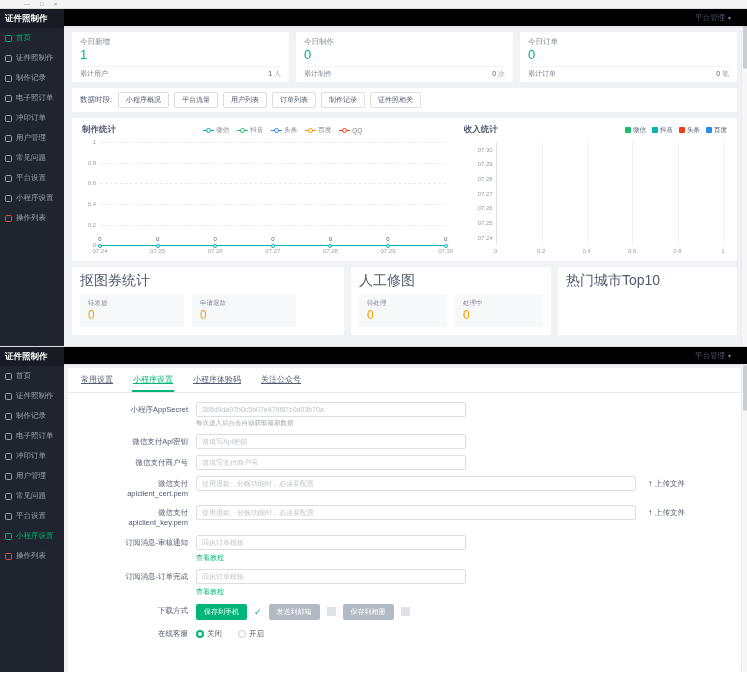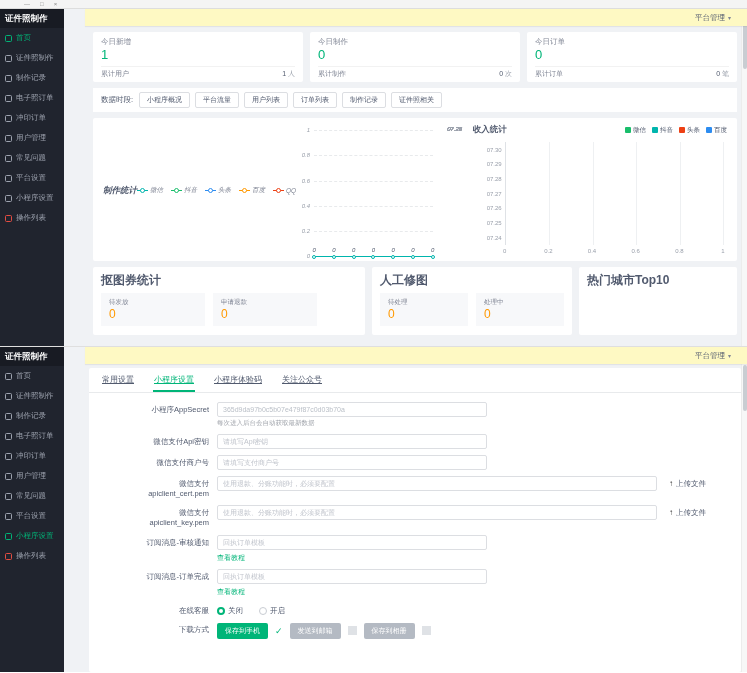--- a/index.html
+++ b/index.html
@@ -2,52 +2,52 @@
 <html style="--accent: #00b578;"><head>
 <meta charset="utf-8">
 <style>
   *{margin:0;padding:0;box-sizing:border-box;}
   :root{--accent:#00b578;}
   html,body{width:747px;height:673px;}
   body{font-family:"Liberation Sans","DejaVu Sans",sans-serif;background:#fff;overflow:hidden;}
 
   .top-strip{height:9px;background:#f4f4f4;border-bottom:1px solid #ddd;display:flex;align-items:center;gap:10px;padding-left:24px;font-size:6px;color:#888;}
 
-  .panel{position:relative;display:flex;background:#f0f2f5;overflow:hidden;gap:21px;}
+  .panel{position:relative;display:flex;background:#f0f2f5;overflow:hidden;}
   #panel1{height:337px;}
   #panel2{height:326px;border-top:1px solid #dfdfdf;}
 
   .sidebar{width:64px;background:#20242e;flex-shrink:0;}
   .sidebar-title{height:19px;line-height:19px;padding-left:5px;color:#fff;font-weight:700;font-size:8.5px;background:#181b23;white-space:nowrap;overflow:hidden;}
   .nav-item{display:flex;align-items:center;gap:4px;padding:5px 5px;font-size:7.5px;color:#9da3af;cursor:pointer;white-space:nowrap;overflow:hidden;}
   .nav-item.active{color:var(--accent);}
   .nav-icon{width:7px;height:7px;border:1px solid currentColor;border-radius:1.5px;flex-shrink:0;}
 
   .main{flex:1;display:flex;flex-direction:column;min-width:0;}
-  .topbar{height:17px;background:#fef9c3;display:flex;justify-content:flex-end;align-items:center;padding-right:16px;font-size:7.5px;color:#515a6e;box-shadow:0 1px 1px rgba(0,0,0,.06);position:relative;z-index:2;}
+  .topbar{height:17px;background:#000000;display:flex;justify-content:flex-end;align-items:center;padding-right:16px;font-size:7.5px;color:#515a6e;box-shadow:0 1px 1px rgba(0,0,0,.06);position:relative;z-index:2;}
   .admin{display:flex;align-items:center;gap:3px;cursor:pointer;}
   .caret{font-size:6px;color:#808695;}
 
   .content{flex:1;padding:6px 10px 6px 8px;overflow:hidden;}
 
   .stats-row{display:flex;gap:7px;}
   .stat-card{flex:1;background:#fff;border-radius:2px;padding:5px 8px 3px;}
   .stat-title{font-size:7.5px;color:#808695;}
   .stat-value{font-size:13px;color:var(--accent);line-height:1.25;}
   .stat-divider{border-top:1px solid #f2f2f2;margin:3px 0 2px;}
   .stat-bottom{display:flex;justify-content:space-between;align-items:center;font-size:7px;color:#808695;}
   .stat-total-value{color:#515a6e;}
   .stat-unit{color:#9aa0ab;}
 
   .filter-row{margin-top:6px;background:#fff;border-radius:0;padding:4px 8px;display:flex;align-items:center;gap:6px;font-size:7.5px;color:#515a6e;}
   .filter-btns{display:flex;gap:5px;}
   .filter-btn{border:1px solid #dcdee2;border-radius:2px;padding:2px 7px;font-size:7px;color:#515a6e;background:#fff;cursor:pointer;font-family:inherit;}
 
   .charts-card{margin-top:6px;background:#fff;border-radius:2px;padding:6px 10px 4px;display:flex;height:143px;}
-  .chart-left{width:57%;display:flex;flex-direction:row;font-style:italic;}
+  .chart-left{width:57%;display:flex;flex-direction:column;}
   .chart-right{width:43%;display:flex;flex-direction:column;padding-left:14px;}
   .chart-head{display:flex;align-items:center;}
   .chart-title{font-size:8.5px;font-weight:700;color:#515a6e;white-space:nowrap;}
   .legend{flex:1;display:flex;justify-content:center;gap:8px;font-size:6.5px;color:#808695;}
   .legend-item{display:flex;align-items:center;gap:2px;cursor:pointer;}
   .legend-marker{width:11px;height:5px;border-top:1px solid currentColor;position:relative;margin-top:4px;}
   .legend-marker::after{content:"";position:absolute;left:3px;top:-3px;width:3px;height:3px;border:1px solid currentColor;border-radius:50%;background:#fff;}
   .plot{flex:1;position:relative;margin:6px 0 1px;}
   .plot-inner{position:absolute;left:18px;right:4px;top:0;bottom:0;}
   .ylab{position:absolute;left:0;width:14px;text-align:right;font-size:6px;color:#9aa0ab;transform:translateY(-50%);}
@@ -66,21 +66,21 @@
   .plot2-inner{position:absolute;inset:0;}
   .vgrid{position:absolute;top:0;bottom:0;border-left:1px solid #eef0f2;}
   .datelab{position:absolute;right:calc(100% + 4px);transform:translateY(-50%);font-size:6px;color:#9aa0ab;white-space:nowrap;}
   .xlabels2{position:relative;height:9px;margin:2px 4px 0 32px;}
 
   .bottom-row{display:flex;gap:7px;margin-top:6px;}
   .bcard{background:#fff;border-radius:2px;padding:5px 8px;height:68px;}
   .bcard-1{width:272px;}
   .bcard-2{width:200px;}
   .bcard-3{flex:1;}
-  .bcard-title{font-size:12px;font-weight:700;color:#515a6e;padding-bottom:4px;}
+  .bcard-title{font-size:14px;font-weight:400;color:#515a6e;padding-bottom:4px;}
   .bstat-row{display:flex;gap:8px;}
   .bstat{width:104px;background:#f7f8fa;padding:5px 8px 4px;}
   .bstat-label{font-size:6.5px;color:#808695;}
   .bstat-value{font-size:12px;color:#ff9900;line-height:1.2;}
 
   #panel2 .content{padding:4px 6px 0 4px;}
   .settings-card{background:#fff;border-radius:2px;height:100%;overflow:hidden;}
   .tabs{display:flex;gap:18px;padding:0 12px;border-bottom:1px solid #e8eaec;}
   .tab{font-size:8px;color:#515a6e;padding:6px 1px 5px;cursor:pointer;border-bottom:2px solid transparent;text-decoration:underline;}
   .tab.active{color:var(--accent);border-bottom-color:var(--accent);}
@@ -513,50 +513,50 @@
                 </div>
                 <div class="form-control">
                   <div class="input-line">
                     <input class="text-input" placeholder="回执订单模板" style="">
                   </div>
                   <div class="link">查看教程</div>
                 </div>
               </div>
               <div class="form-row">
                 <div class="form-label">
+                  <div>下载方式</div>
+                </div>
+                <div class="form-control">
+                  <div class="download-group">
+                    <button class="dl-btn sel">保存到手机</button>
+                    <span class="dl-marker check">✓</span>
+                    <button class="dl-btn unsel">发送到邮箱</button>
+                    <span class="dl-marker box"></span>
+                    <button class="dl-btn unsel">保存到相册</button>
+                    <span class="dl-marker box"></span>
+                  </div>
+                </div>
+              </div>
+              <div class="form-row">
+                <div class="form-label">
                   <div>在线客服</div>
                 </div>
                 <div class="form-control">
                   <div class="radio-group">
                     <label class="radio selected">
                       <span class="radio-circle"></span>
                       <span>关闭</span>
                     </label>
                     <label class="radio">
                       <span class="radio-circle"></span>
                       <span>开启</span>
                     </label>
                   </div>
                 </div>
               </div>
-              <div class="form-row">
-                <div class="form-label">
-                  <div>下载方式</div>
-                </div>
-                <div class="form-control">
-                  <div class="download-group">
-                    <button class="dl-btn sel">保存到手机</button>
-                    <span class="dl-marker check">✓</span>
-                    <button class="dl-btn unsel">发送到邮箱</button>
-                    <span class="dl-marker box"></span>
-                    <button class="dl-btn unsel">保存到相册</button>
-                    <span class="dl-marker box"></span>
-                  </div>
-                </div>
-              </div>
             </div>
         </div>
       </div>
     </div>
     <div class="scrollbar">
         <div class="scroll-thumb" style="top:18px"></div>
       </div>
   </section>
 
 </div>

